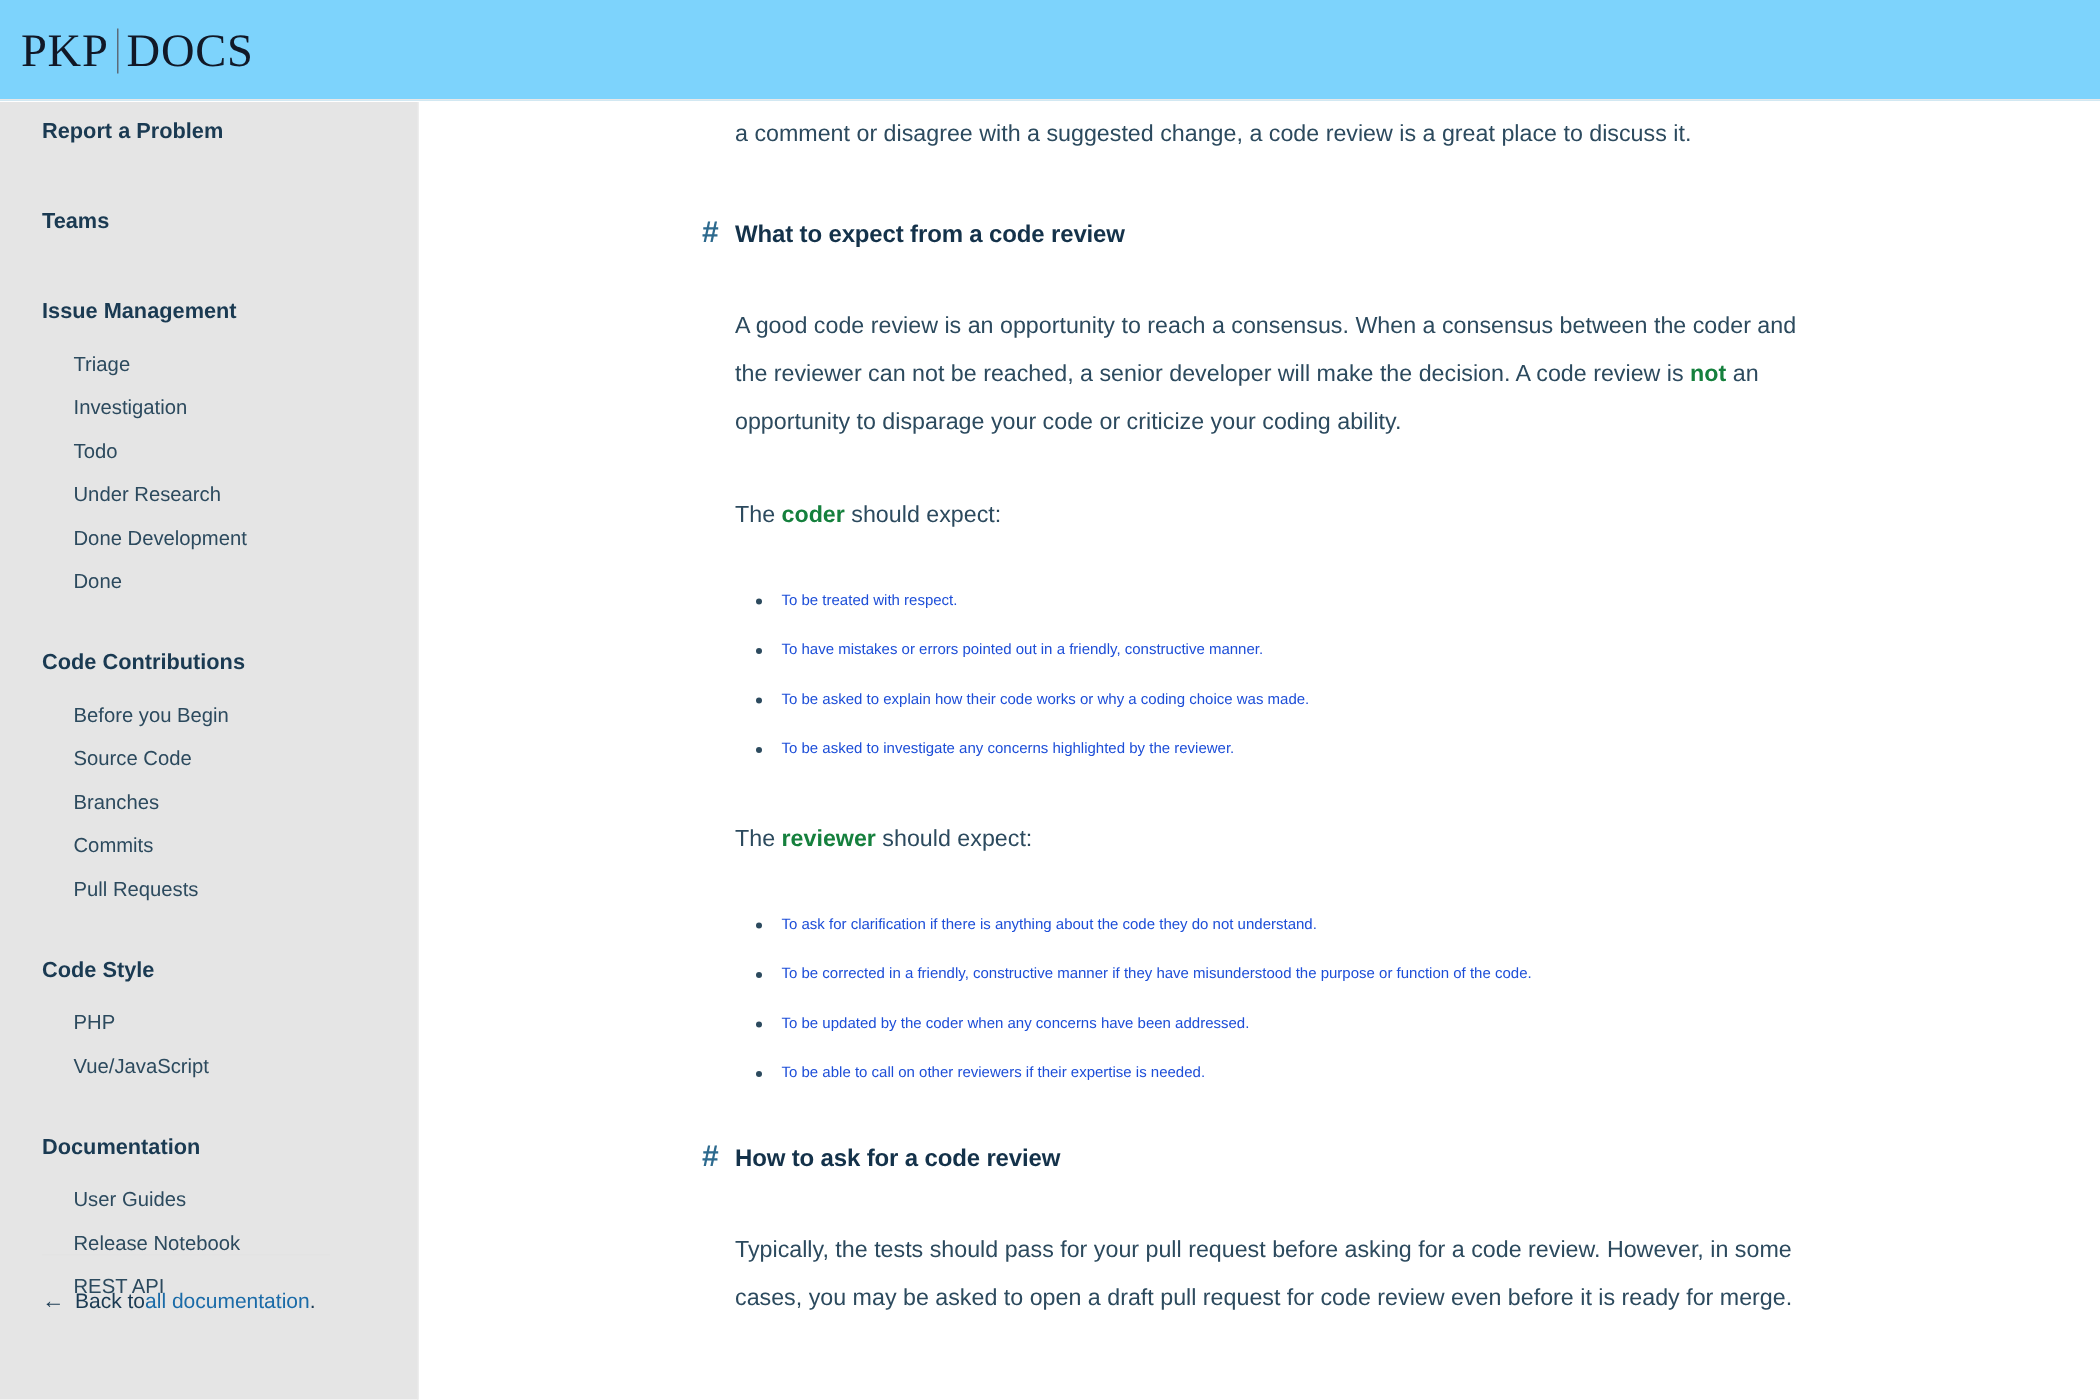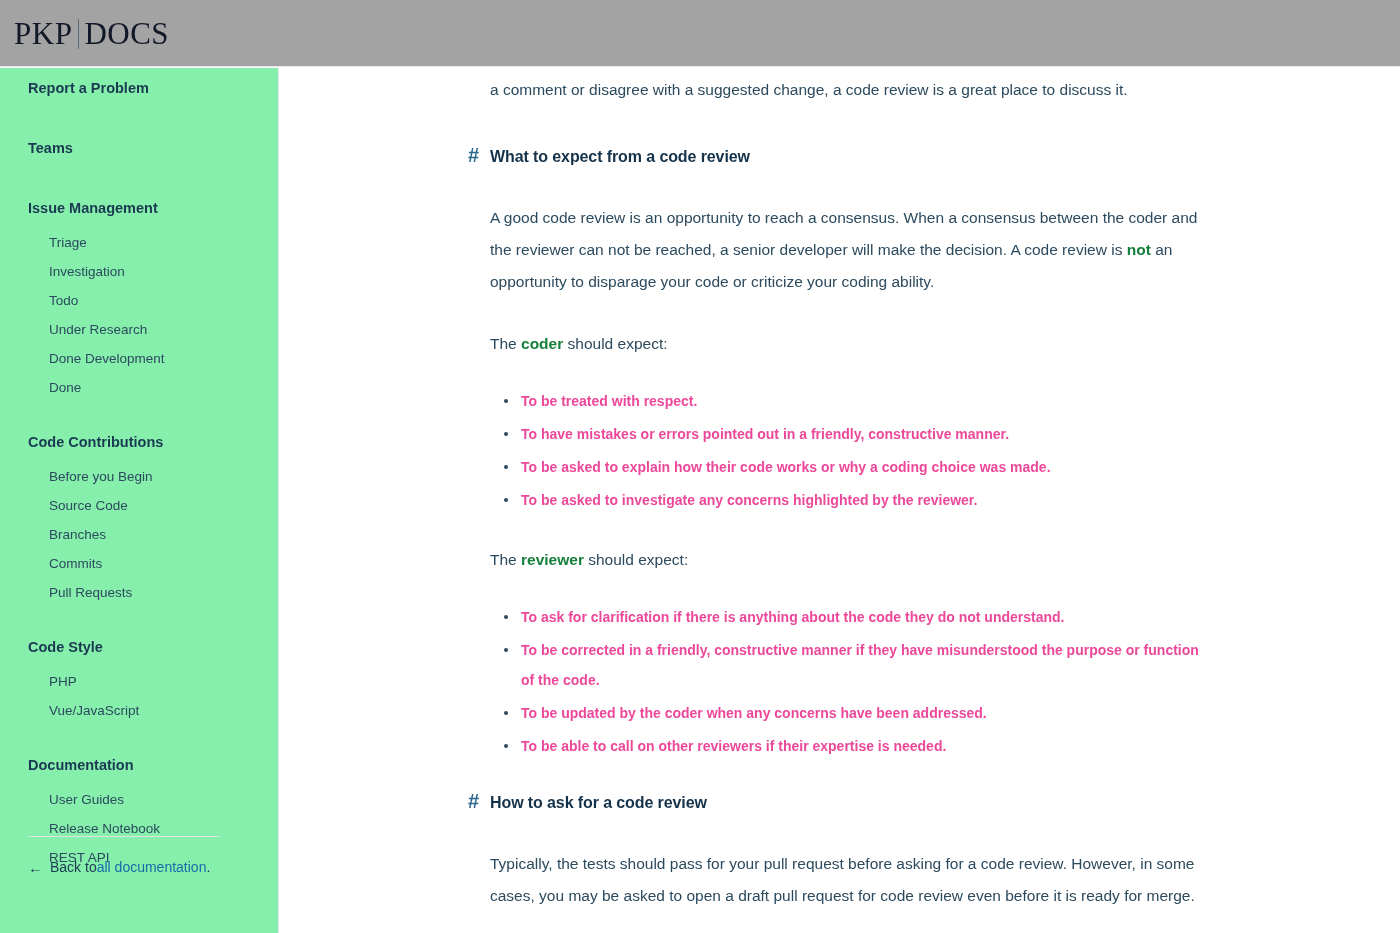--- a/index.html
+++ b/index.html
@@ -12,21 +12,21 @@
     color: #2c4a5e;
     overflow: hidden;
   }
 
   
   .site-header {
     position: absolute;
     top: 0; left: 0;
     width: 1400px;
     height: 67px;
-    background: #a3a3a3;
+    background: #7dd3fc;
     border-bottom: 1px solid #e8e8e8;
     z-index: 5;
   }
   .logo {
     position: absolute;
     left: 14px;
     top: 16px;
     font-family: "Liberation Serif", serif;
     font-size: 31px;
     line-height: 36px;
@@ -47,21 +47,21 @@
   .logo-docs { font-weight: 400; }
 
   
   .sidebar {
     position: absolute;
     top: 68px;
     left: 0;
     width: 279px;
     height: 865px;
     border-right: 1px solid #e8e8e8;
-    background: #86efac;
+    background: #e5e5e5;
     padding: 0;
     overflow: hidden;
   }
   .nav-group { margin: 0; }
   .nav-head {
     display: block;
     padding: 0 28px;
     margin: 0;
     height: 40px;
     line-height: 40px;
@@ -165,25 +165,24 @@
   }
 
   ul.bullets {
     margin: 0;
     padding: 0;
     list-style: none;
   }
   ul.bullets li {
     position: relative;
     padding-left: 31px;
-    font-size: 14px;
+    font-size: 10px;
     line-height: 30px;
-    color: #ec4899;
+    color: #1d4ed8;
     margin-bottom: 3px;
-    font-weight: bold;
   }
   ul.bullets li::before {
     content: "";
     position: absolute;
     left: 14px;
     top: 13px;
     width: 4px;
     height: 4px;
     border-radius: 50%;
     background: #2c4a5e;

